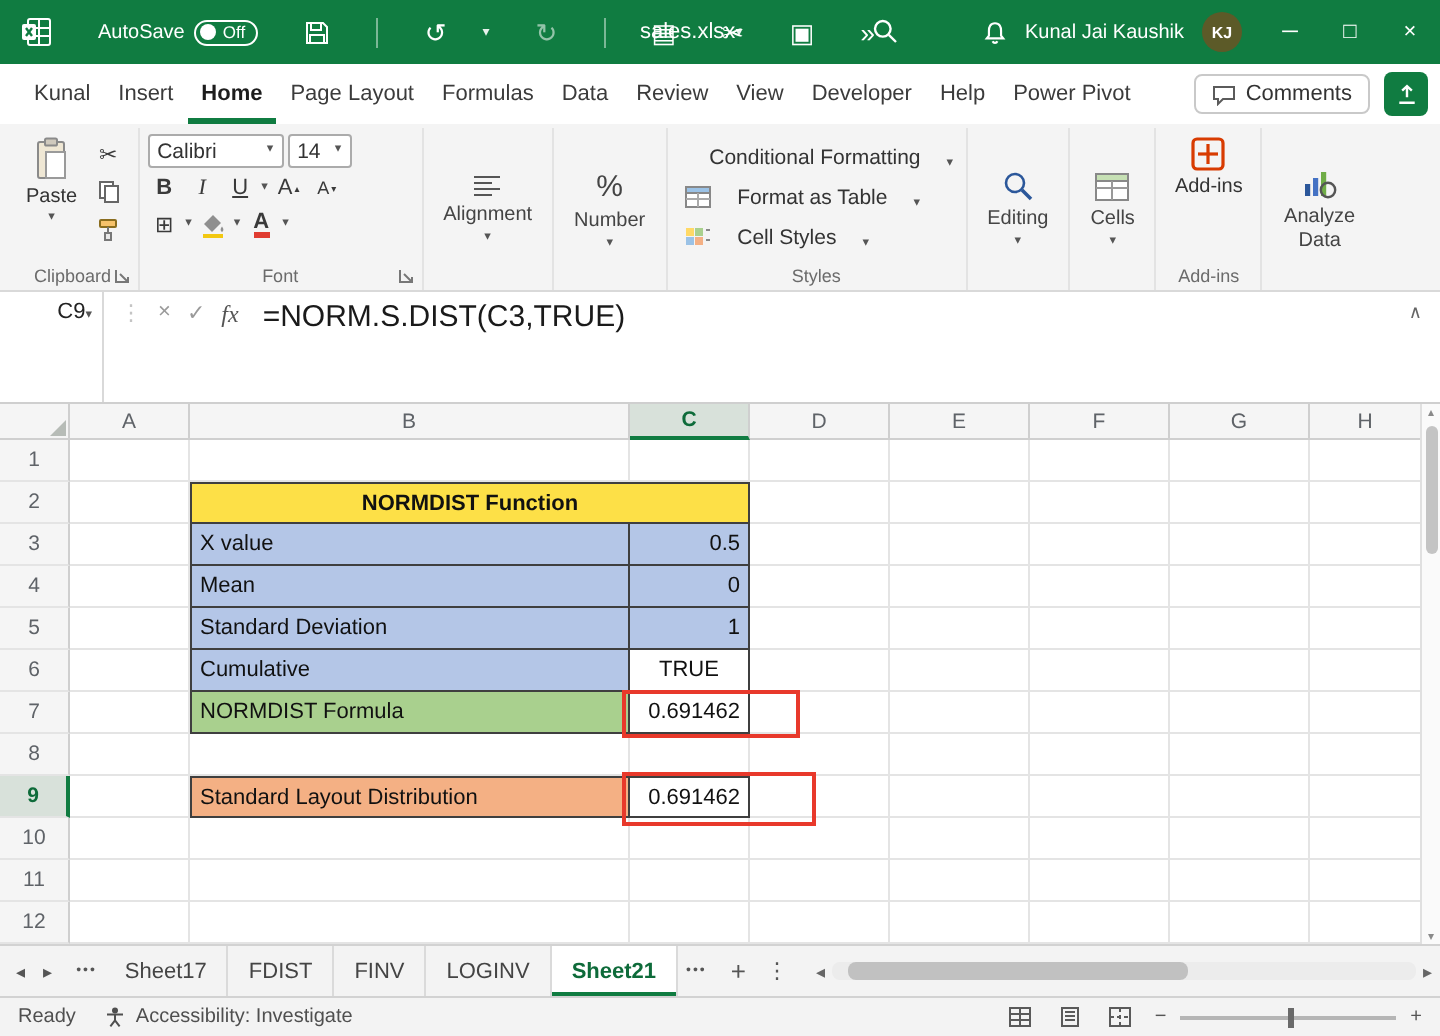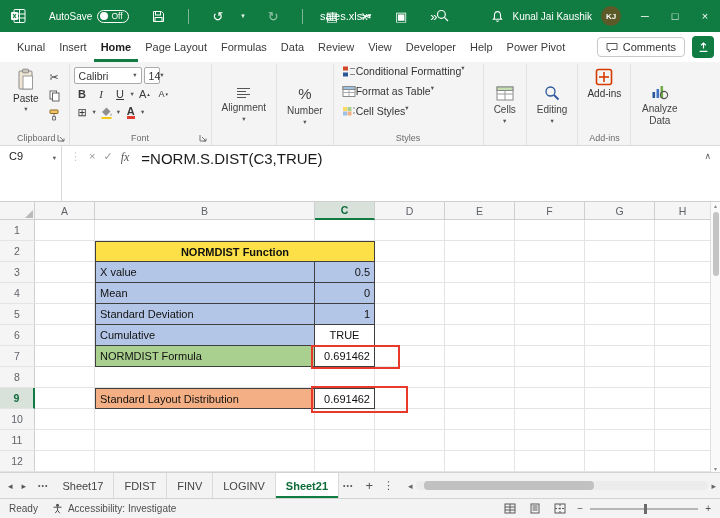--- a/index.html
+++ b/index.html
@@ -51,31 +51,31 @@
   .tallbtn{display:flex;flex-direction:column;align-items:center;justify-content:center;
     gap:3px;padding:0 6px;height:100%;font-size:10px;color:#444;text-align:center}
   .caret{font-size:6.5px;color:#555;line-height:1}
   .smallcol{display:flex;flex-direction:column;gap:3px;padding:4px 2px}
   .fbtn{min-width:17px;height:16px;display:flex;align-items:center;justify-content:center;
     font-size:11px;color:#3a3a3a;gap:1px}
   .fontgrid{display:flex;flex-direction:column;gap:2px;padding-top:2px}
   .fontrow{display:flex;align-items:center;gap:2px}
   .combo{border:1px solid #ababab;background:#fff;height:17px;border-radius:2px;display:flex;
     align-items:center;justify-content:space-between;padding:0 4px;font-size:10.5px}
-  .w-name{width:68px}.w-size{width:16px}
+  .w-name{width:68px}.w-size{width:32px}
   .bld{font-weight:bold}.itl{font-family:"Liberation Serif",serif;font-style:italic}
   .und{text-decoration:underline}
   .redunder{border-bottom:3px solid #e03c31;line-height:10px;font-weight:bold}
   .tinyup{font-size:5px;vertical-align:top}
-  .styleitem{display:flex;align-items:flex-start;gap:0;height:20px;padding:0 4px;white-space:nowrap}
+  .styleitem{display:flex;align-items:flex-end;gap:13px;height:20px;padding:0 4px;white-space:nowrap}
 
   
   .formulabar{height:56px;background:#fff;border-bottom:1px solid #cfcfcf;display:flex}
-  .namebox{width:62px;border-right:1px solid #d9d9d9;display:flex;justify-content:space-between;
-    padding:4px 5px 0 9px;font-size:11px;color:#222}
+  .namebox{width:52px;border-right:1px solid #d9d9d9;display:flex;justify-content:flex-end;
+    padding:4px 5px 0 25px;font-size:11px;color:#222}
   .fb-mid{display:flex;gap:8px;padding:4px 8px 0 8px;color:#9a9a9a;font-size:11px;align-items:flex-start}
   .fx{font-family:"Liberation Serif",serif;font-style:italic;font-size:12px;color:#555}
   .formula-text{padding:4px 0 0 4px;font-size:15px;color:#1a1a1a;flex:1}
   .fb-expand{padding:5px 9px 0 0;color:#666;font-size:9px}
 
   
   .gridwrap{display:flex;height:270px}
   .grid{width:710px;position:relative;background:#fff}
   .colhdrs{display:flex;height:18px}
   .corner{width:35px;background:#f5f5f5;border-right:1px solid #cfcfcf;border-bottom:1px solid #cfcfcf;position:relative}
@@ -380,38 +380,38 @@
         <span class="caret">▾</span>
       </div>
     </div>
     <div class="rg-label">
       <span>Styles</span>
     </div>
   </div>
 
   <div class="rgroup">
     <div class="tallbtn">
+      <svg width="16" height="16" viewBox="0 0 16 16">
+          <circle cx="6.5" cy="6.5" r="4.5" fill="none" stroke="#2b579a" stroke-width="1.3"></circle>
+          <line x1="10" y1="10" x2="14.5" y2="14.5" stroke="#2b579a" stroke-width="1.8"></line>
+        </svg>
+      <span>Editing</span>
+      <span class="caret">▾</span>
+    </div>
+  </div>
+
+  <div class="rgroup">
+    <div class="tallbtn">
       <svg width="18" height="15" viewBox="0 0 18 15">
           <rect x="1" y="1" width="16" height="13" fill="#fff" stroke="#888"></rect>
           <rect x="1" y="1" width="16" height="3.5" fill="#c6e0b4" stroke="#888"></rect>
           <line x1="1" y1="8" x2="17" y2="8" stroke="#999"></line>
           <line x1="9" y1="4.5" x2="9" y2="14" stroke="#999"></line>
         </svg>
       <span>Cells</span>
-      <span class="caret">▾</span>
-    </div>
-  </div>
-
-  <div class="rgroup">
-    <div class="tallbtn">
-      <svg width="16" height="16" viewBox="0 0 16 16">
-          <circle cx="6.5" cy="6.5" r="4.5" fill="none" stroke="#2b579a" stroke-width="1.3"></circle>
-          <line x1="10" y1="10" x2="14.5" y2="14.5" stroke="#2b579a" stroke-width="1.8"></line>
-        </svg>
-      <span>Editing</span>
       <span class="caret">▾</span>
     </div>
   </div>
 
   <div class="rgroup">
     <div class="rg-body" style="justify-content:center">
       <div class="bigbtn">
         <svg width="18" height="18" viewBox="0 0 18 18">
             <rect x="1.5" y="1.5" width="15" height="15" rx="2" fill="none" stroke="#d83b01" stroke-width="1.6"></rect>
             <line x1="9" y1="4" x2="9" y2="14" stroke="#d83b01" stroke-width="1.6"></line>

